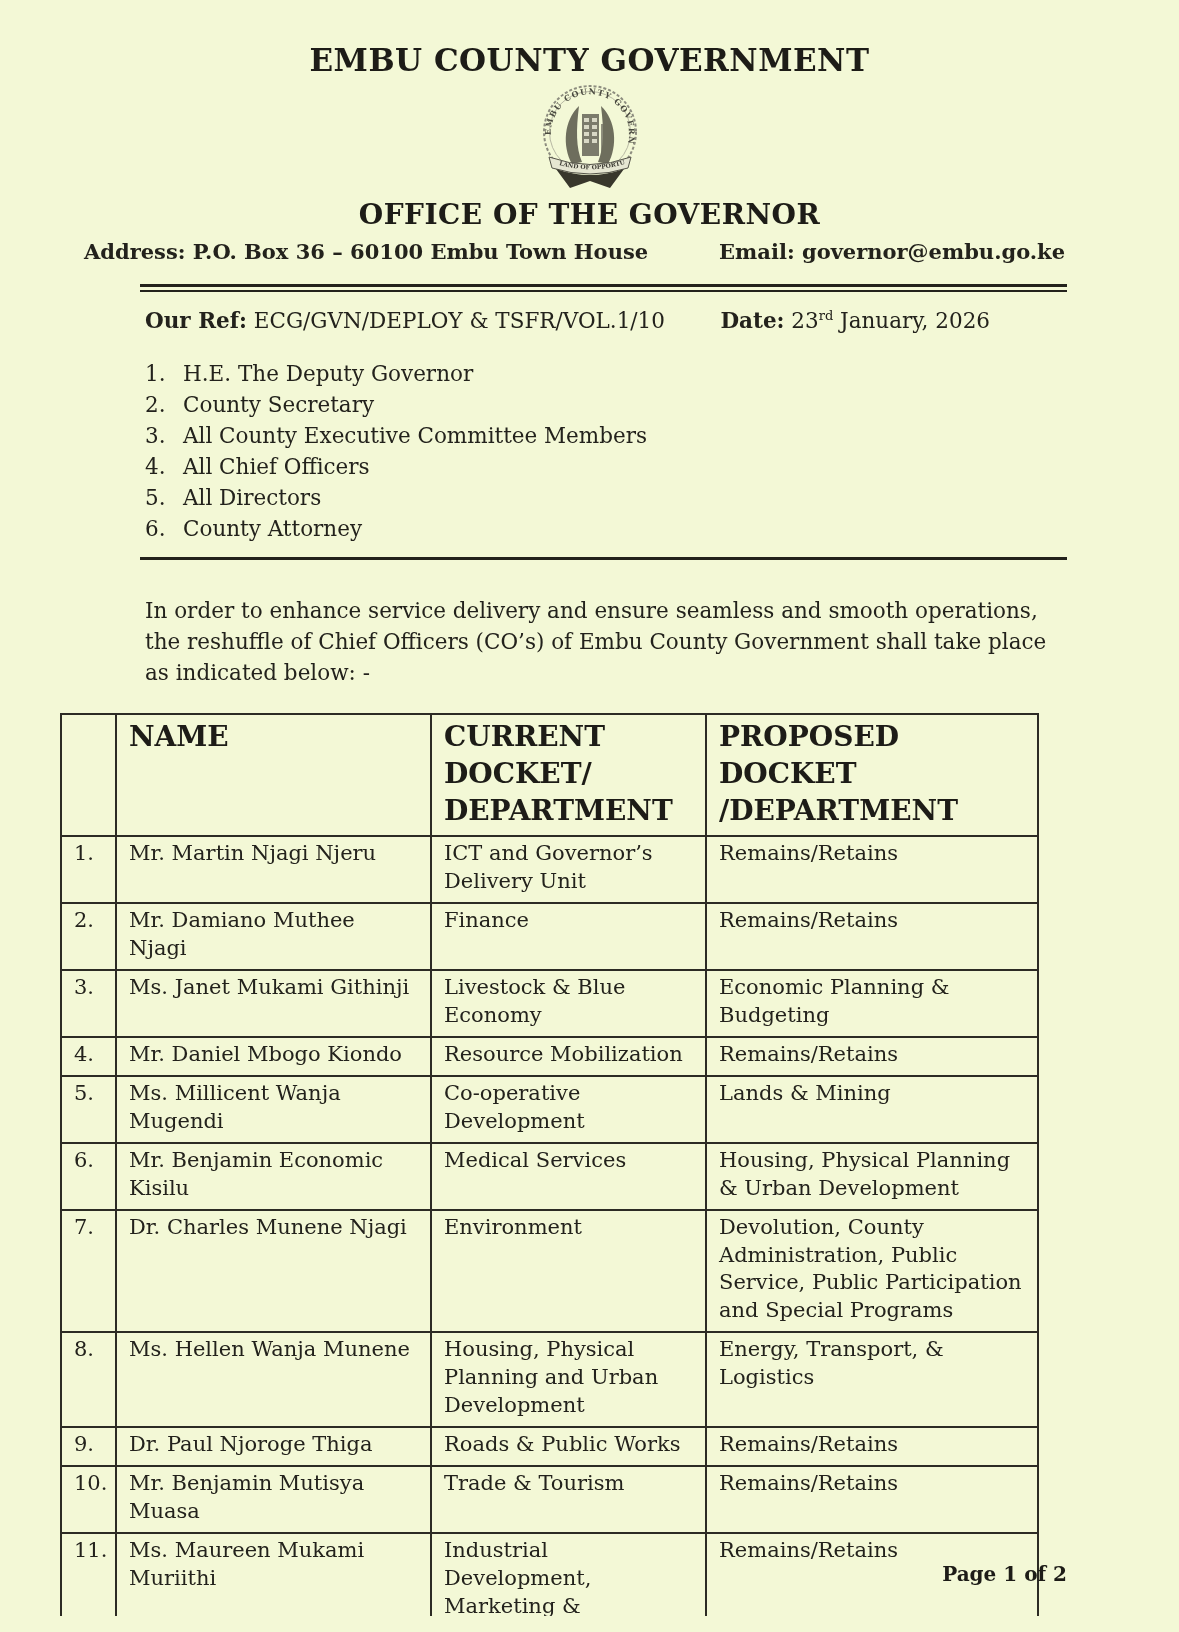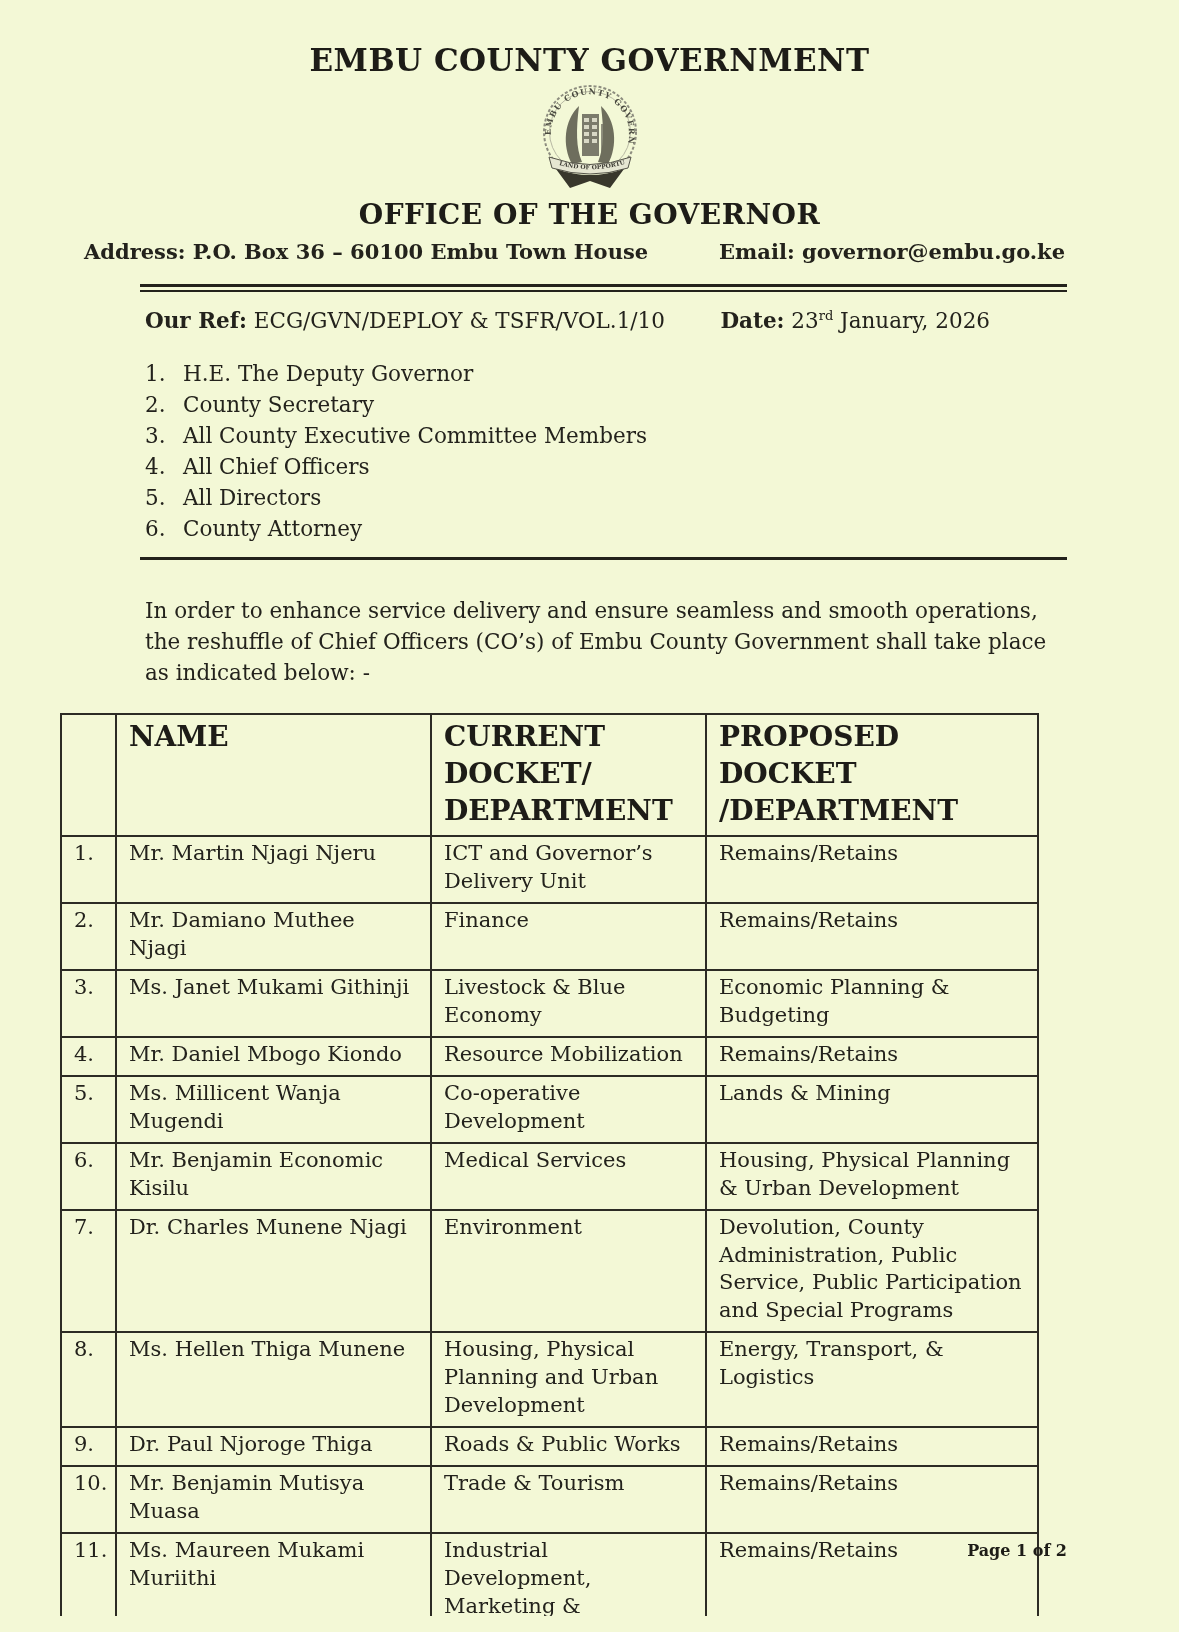--- a/index.html
+++ b/index.html
@@ -62,22 +62,22 @@
   table.reshuffle col.c-prop{width:332px;}
   table.reshuffle th, table.reshuffle td{
     border:2px solid #2c2b24;padding:3px 12px 6px;text-align:left;
     vertical-align:top;line-height:1.33;
   }
   table.reshuffle th{font-weight:bold;white-space:pre-line;font-size:28px;color:#1d1c17;}
   table.reshuffle td .cell{white-space:pre-line;}
   td.v-mid{vertical-align:middle;}
 
   .footer{
-    position:absolute;right:112px;bottom:56px;
-    font-size:16px;font-weight:600;color:#1d1c17;
+    position:absolute;right:112px;bottom:30px;
+    font-size:20px;font-weight:600;color:#1d1c17;
   }
 </style>
 </head>
 <body>
 
 <div class="page">
 
   <div class="title">EMBU COUNTY GOVERNMENT</div>
 
   <div class="logo-wrap">
@@ -239,21 +239,21 @@
       <td><span class="cell">7.</span></td>
       <td><span class="cell">Dr. Charles Munene Njagi</span></td>
       <td><span class="cell">Environment</span></td>
       <td><span class="cell">Devolution, County
 Administration, Public
 Service, Public Participation
 and Special Programs</span></td>
     </tr>
     <tr>
       <td><span class="cell">8.</span></td>
-      <td><span class="cell">Ms. Hellen Thiga Munene</span></td>
+      <td><span class="cell">Ms. Hellen Wanja Munene</span></td>
       <td><span class="cell">Housing, Physical
 Planning and Urban
 Development</span></td>
       <td><span class="cell">Energy, Transport, &amp;
 Logistics</span></td>
     </tr>
     <tr>
       <td><span class="cell">9.</span></td>
       <td><span class="cell">Dr. Paul Njoroge Thiga</span></td>
       <td><span class="cell">Roads &amp; Public Works</span></td>

